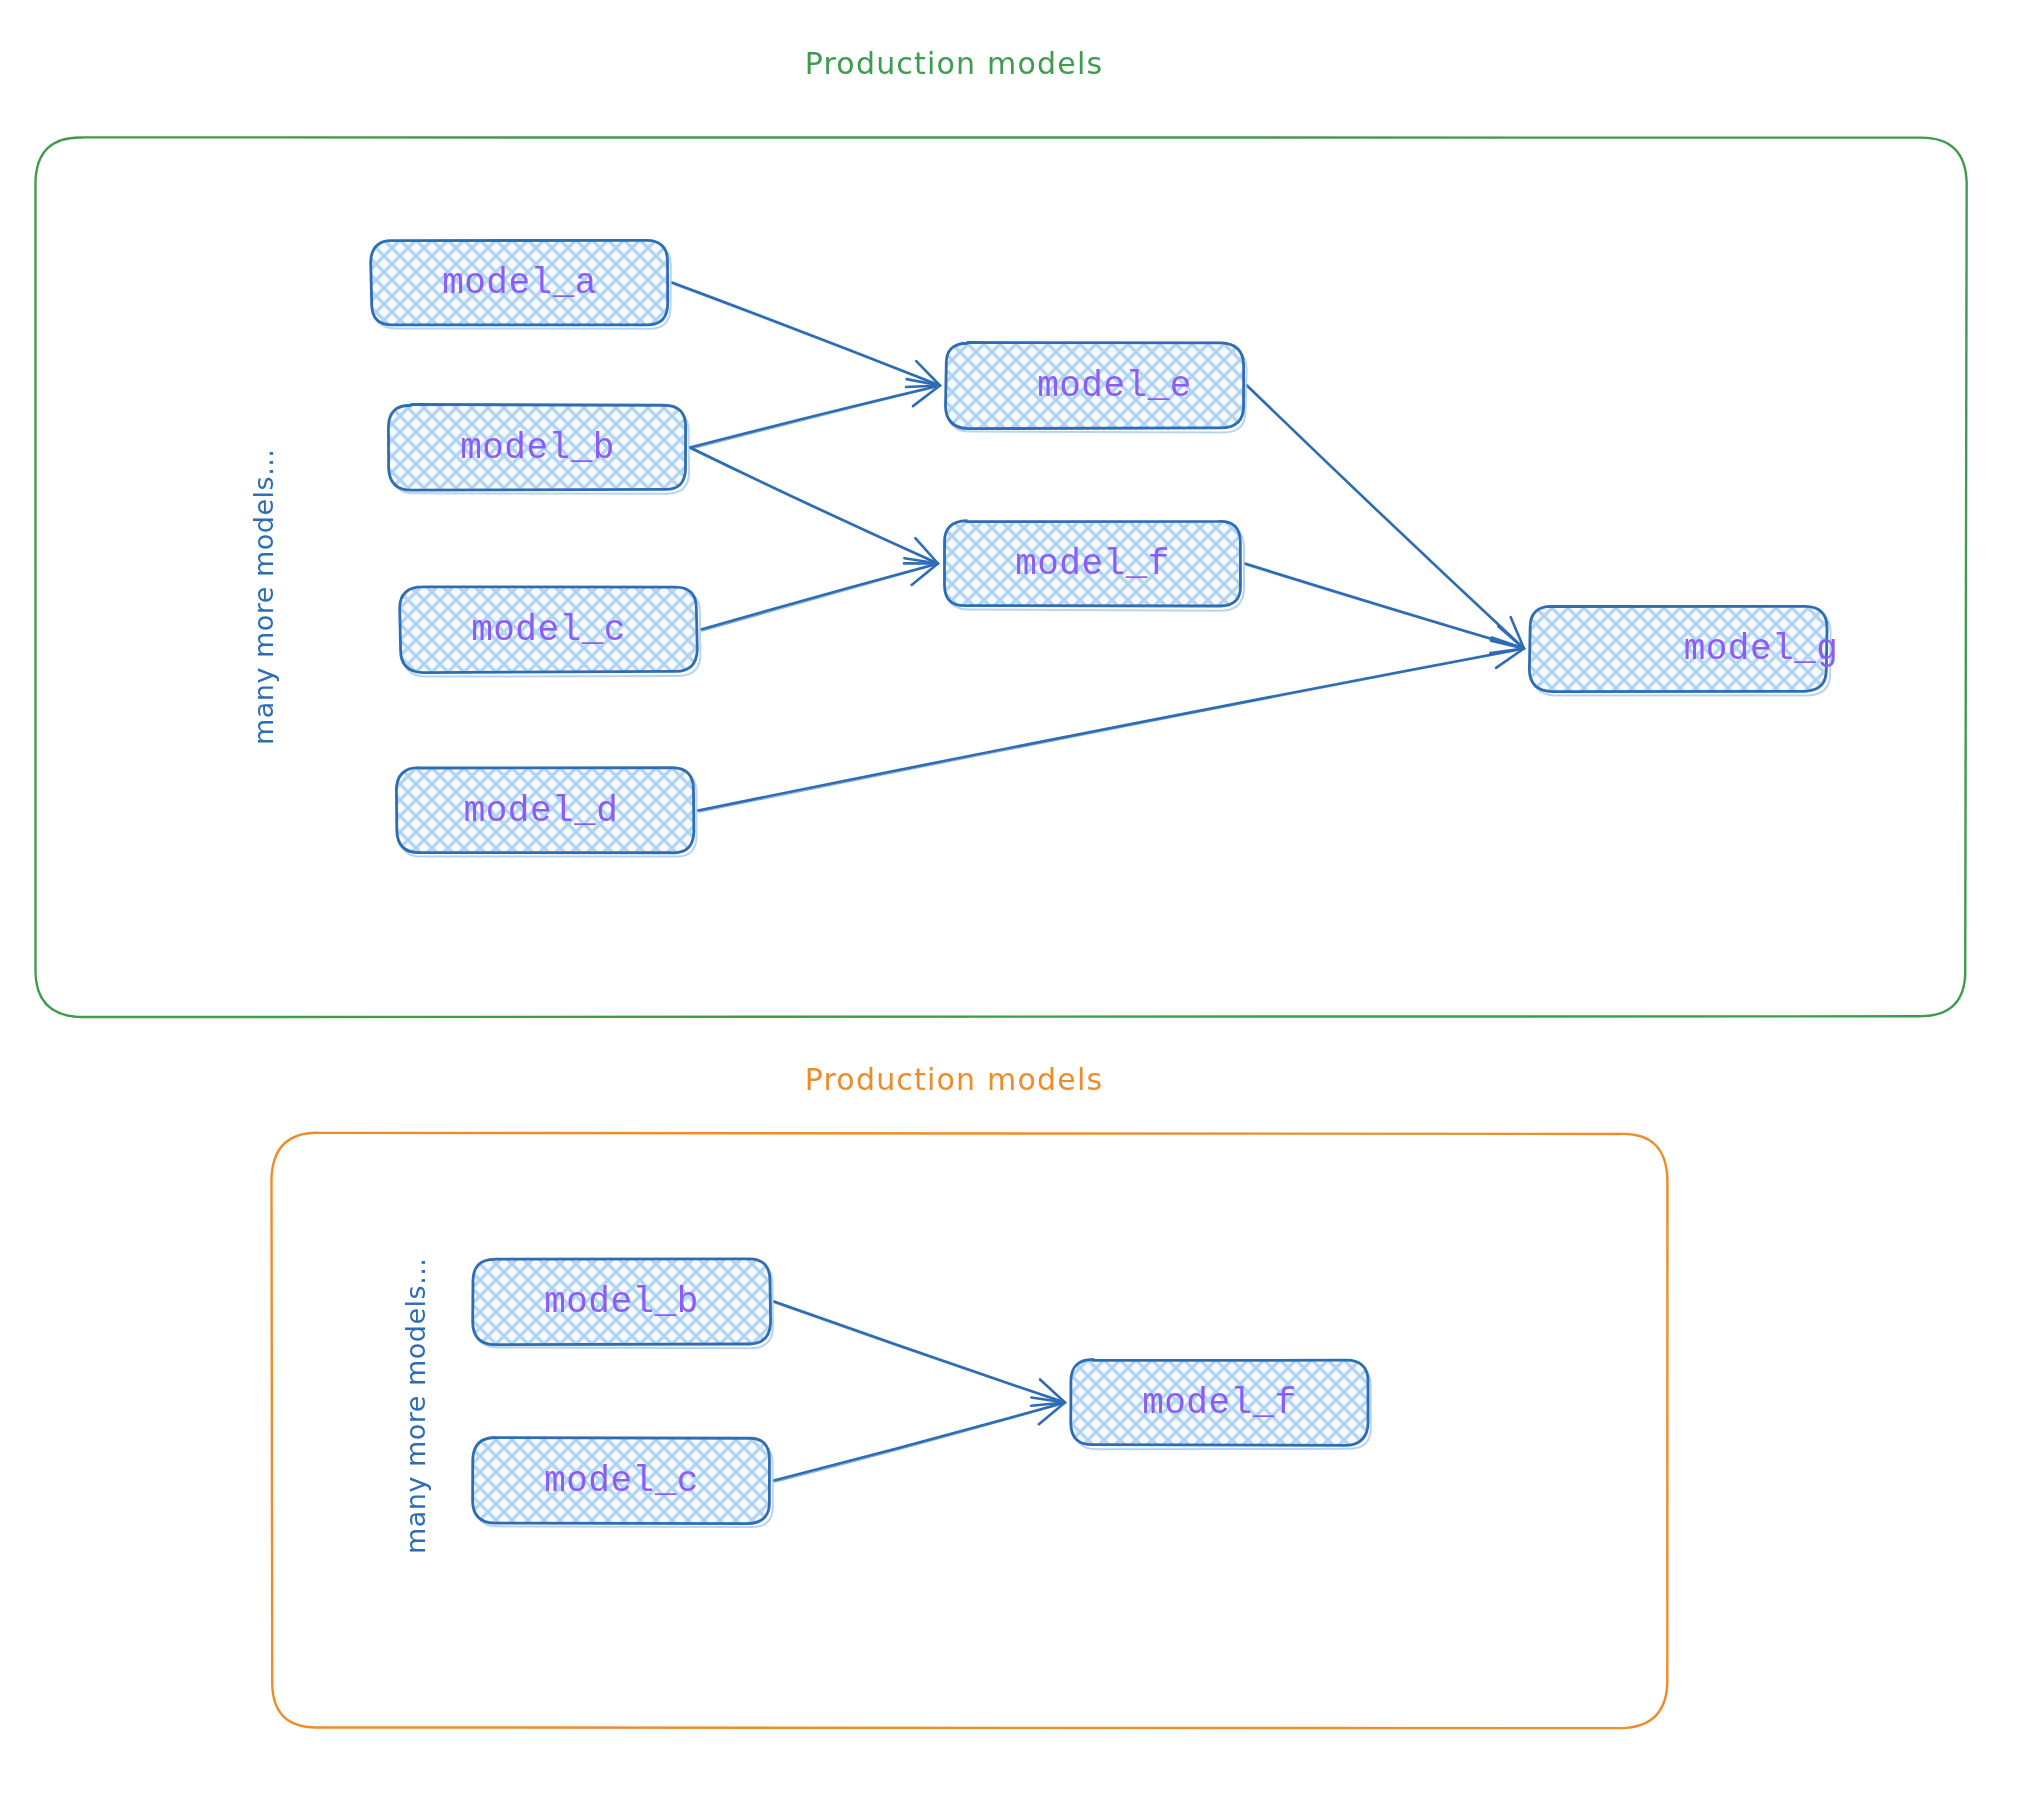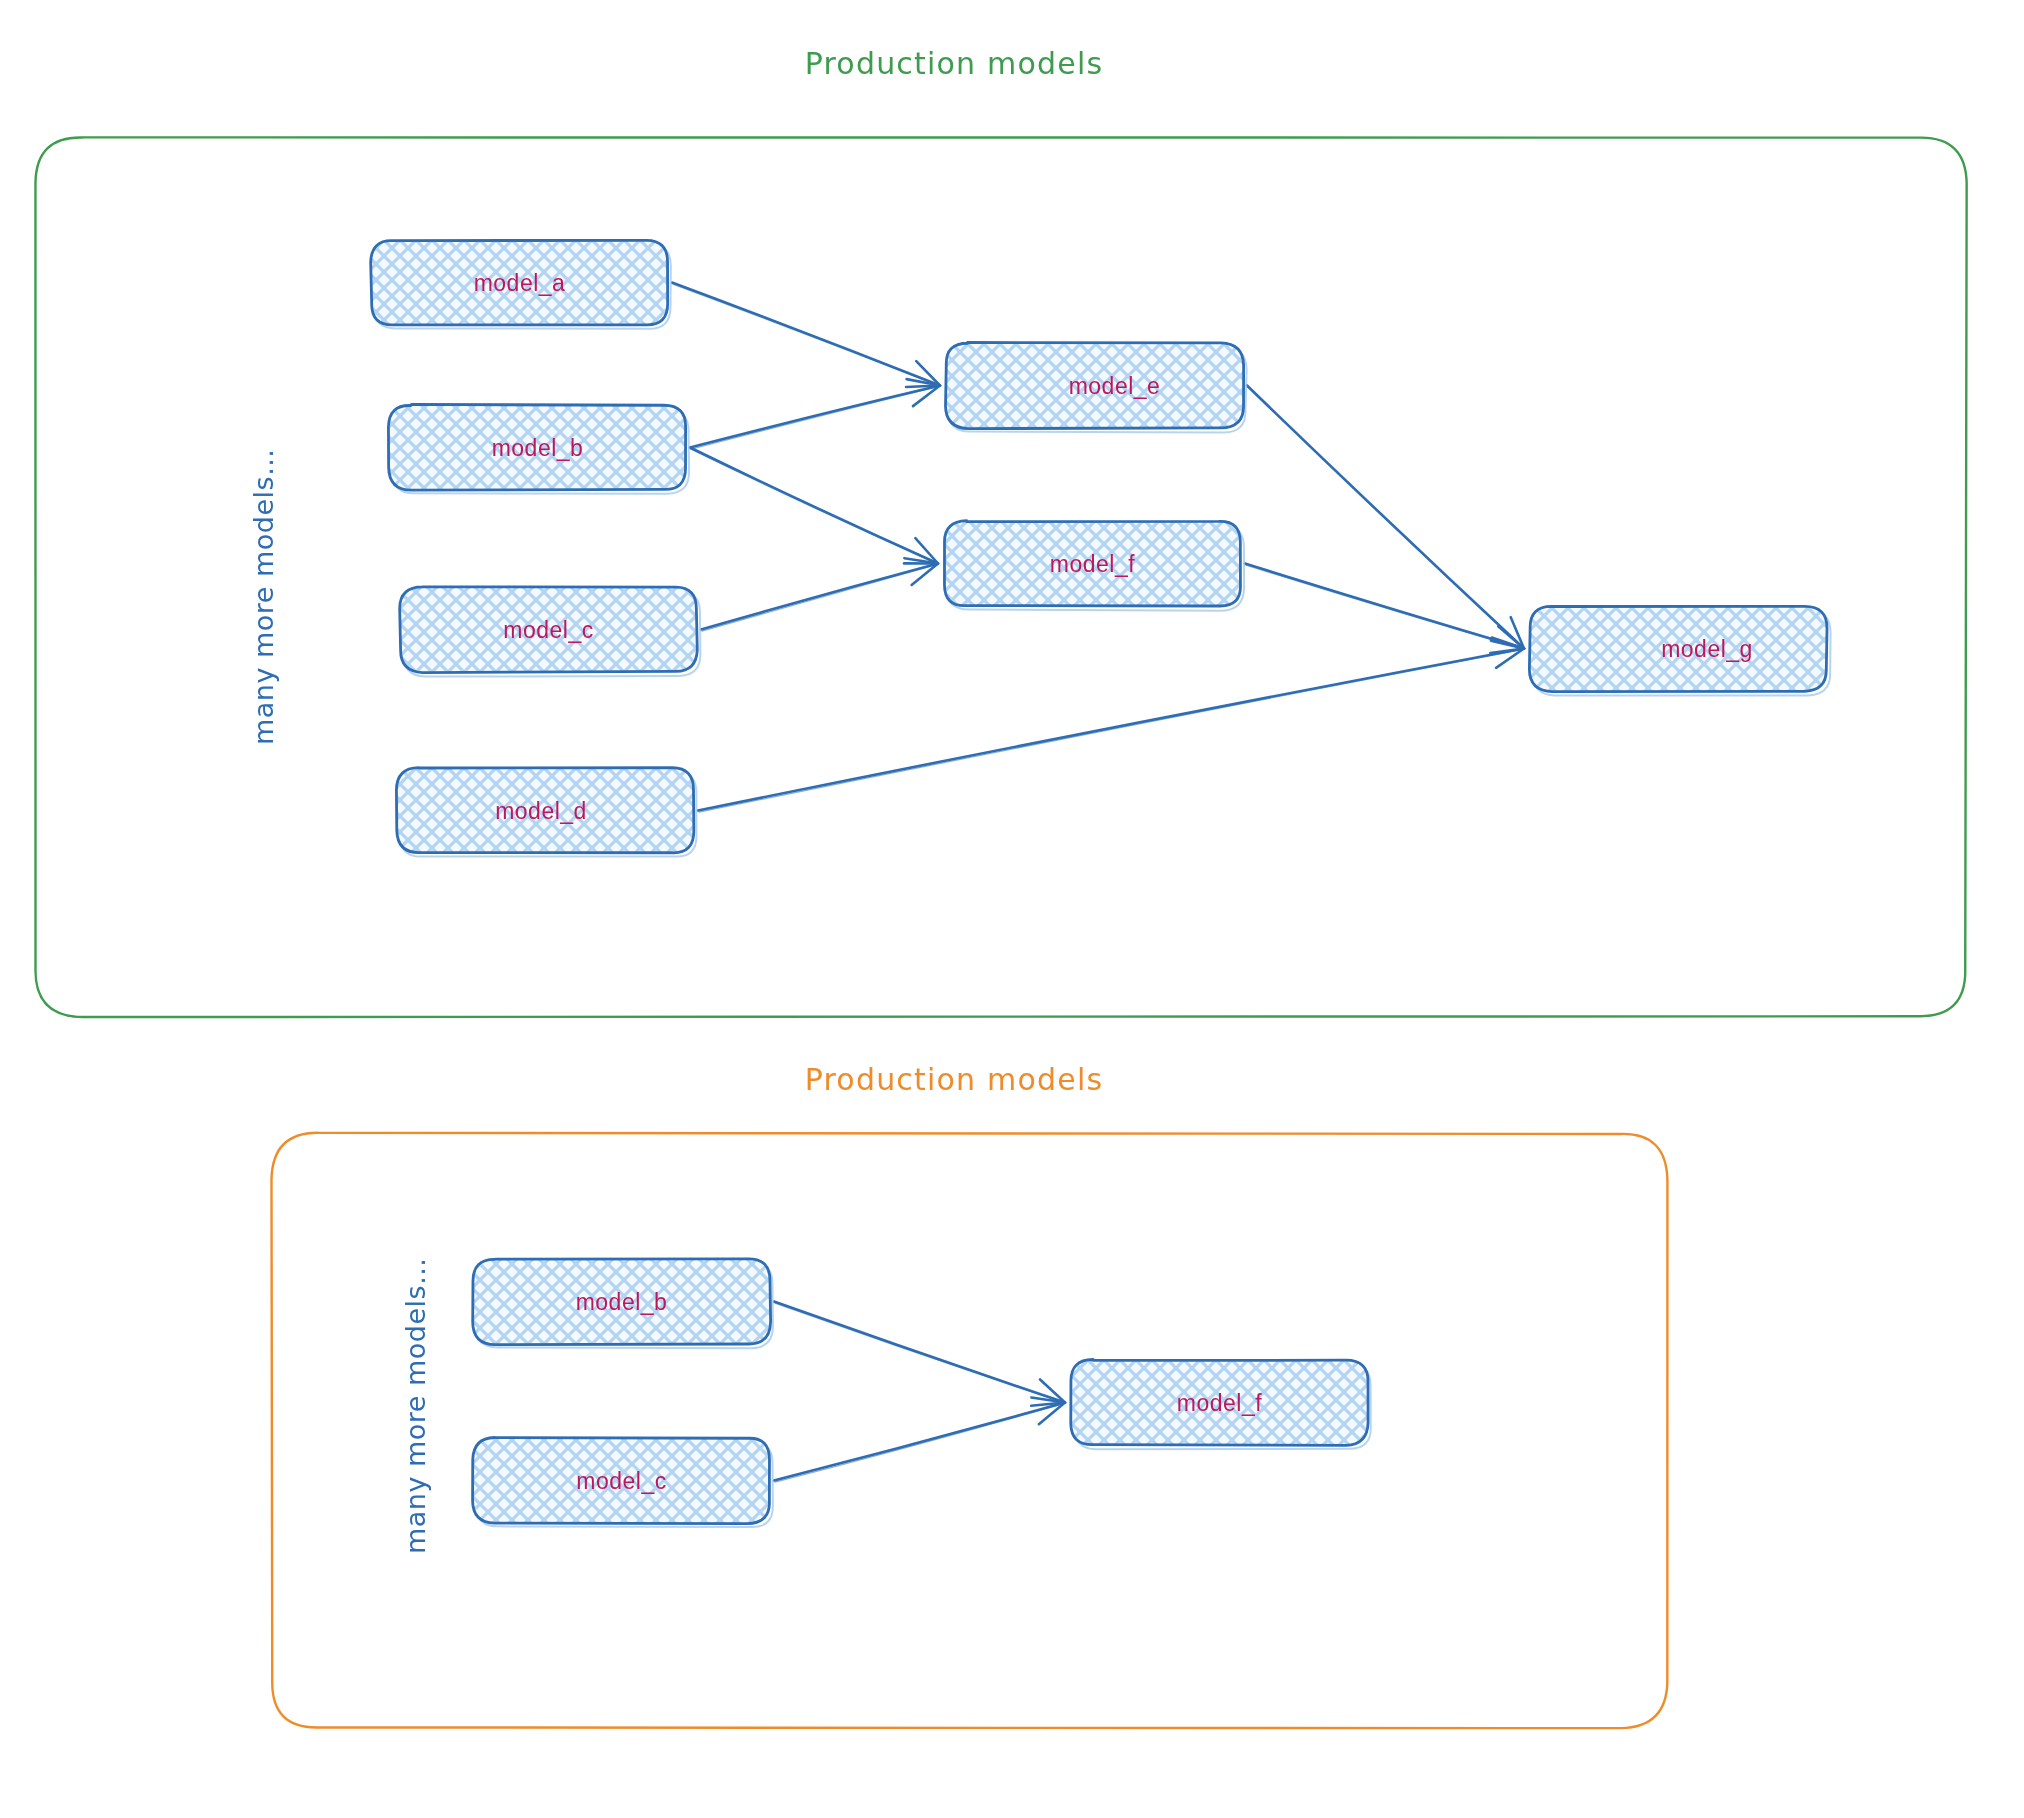--- a/index.html
+++ b/index.html
@@ -34,23 +34,23 @@
     position: absolute;
     font-family: "DejaVu Sans", sans-serif;
     font-size: 30px;
     font-weight: 400;
     letter-spacing: 1.2px;
     white-space: nowrap;
     transform: translateX(-50%);
   }
   .node-label {
     position: absolute;
-    font-family: Liberation Sans, sans-serif;
-    font-size: 23px;
-    color: #be185d;
+    font-family: Liberation Mono, monospace;
+    font-size: 36px;
+    color: #8b5cf6;
     white-space: nowrap;
     transform: translate(-50%, -50%);
     letter-spacing: 0.5px;
     pointer-events: none;
   }
   .side-note {
     position: absolute;
     font-family: "DejaVu Sans", sans-serif;
     font-size: 27px;
     color: #2e6db4;
@@ -174,19 +174,19 @@
       <div class="env-title" style="left: 954px; top: 46px; color: rgb(62, 156, 78);">Production models</div>
       <div class="side-note" style="left: 248px; top: 745px; transform: rotate(-90deg);">many more models...</div>
       <div class="env-title" style="left: 954px; top: 1062px; color: rgb(238, 140, 42);">Production models</div>
       <div class="side-note" style="left: 400px; top: 1554px; transform: rotate(-90deg);">many more models...</div>
       <div class="node-label" style="left: 519.5px; top: 282.5px;">model_a</div>
       <div class="node-label" style="left: 537.5px; top: 447.5px;">model_b</div>
       <div class="node-label" style="left: 548.5px; top: 629.5px;">model_c</div>
       <div class="node-label" style="left: 541px; top: 810.5px;">model_d</div>
       <div class="node-label" style="left: 1094.5px; top: 385.5px; margin-left: 20px;">model_e</div>
       <div class="node-label" style="left: 1092.5px; top: 563.5px;">model_f</div>
-      <div class="node-label" style="left: 1707px; top: 648.5px;">model_g</div>
+      <div class="node-label" style="left: 1761px; top: 648.5px;">model_g</div>
       <div class="node-label" style="left: 621.5px; top: 1301.5px;">model_b</div>
       <div class="node-label" style="left: 621.5px; top: 1480.5px;">model_c</div>
       <div class="node-label" style="left: 1219.5px; top: 1402.5px;">model_f</div>
     </div>
 
 </div>
 
 </body></html>

